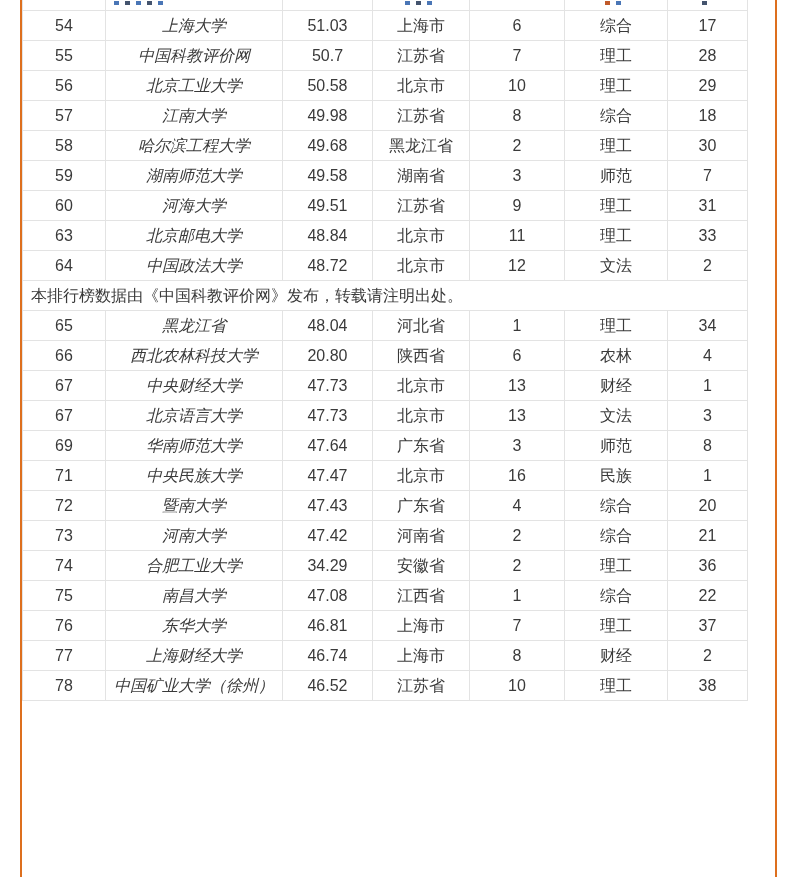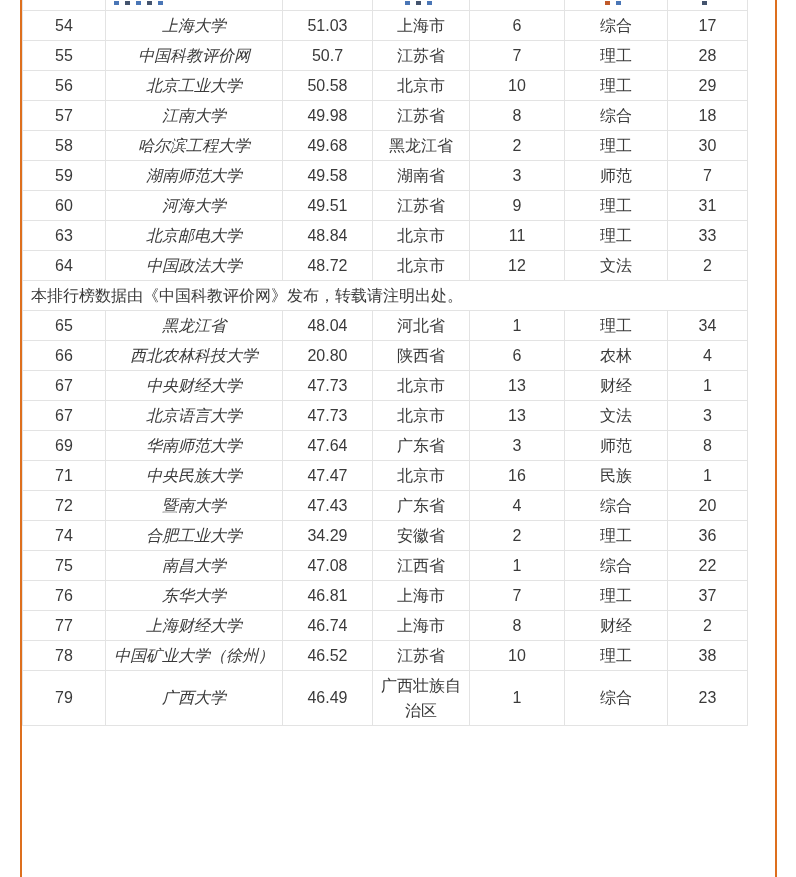--- a/index.html
+++ b/index.html
@@ -230,20 +230,29 @@
         <tr>
     <td class="c-rank">72</td>
     <td class="c-name">暨南大学</td>
     <td class="c-score">47.43</td>
     <td class="c-prov">广东省</td>
     <td class="c-provrank">4</td>
     <td class="c-type">综合</td>
     <td class="c-typerank">20</td>
   </tr>
         <tr>
+    <td class="c-rank">73</td>
+    <td class="c-name">河南大学</td>
+    <td class="c-score">47.42</td>
+    <td class="c-prov">河南省</td>
+    <td class="c-provrank">2</td>
+    <td class="c-type">综合</td>
+    <td class="c-typerank">21</td>
+  </tr>
+        <tr>
     <td class="c-rank">74</td>
     <td class="c-name">合肥工业大学</td>
     <td class="c-score">34.29</td>
     <td class="c-prov">安徽省</td>
     <td class="c-provrank">2</td>
     <td class="c-type">理工</td>
     <td class="c-typerank">36</td>
   </tr>
         <tr>
     <td class="c-rank">75</td>
@@ -274,24 +283,15 @@
   </tr>
         <tr>
     <td class="c-rank">78</td>
     <td class="c-name">中国矿业大学（徐州）</td>
     <td class="c-score">46.52</td>
     <td class="c-prov">江苏省</td>
     <td class="c-provrank">10</td>
     <td class="c-type">理工</td>
     <td class="c-typerank">38</td>
   </tr>
-        <tr>
-    <td class="c-rank">79</td>
-    <td class="c-name">广西大学</td>
-    <td class="c-score">46.49</td>
-    <td class="c-prov">广西壮族自治区</td>
-    <td class="c-provrank">1</td>
-    <td class="c-type">综合</td>
-    <td class="c-typerank">23</td>
-  </tr>
       </tbody>
   </table>
 </div>
 
 </body></html>

